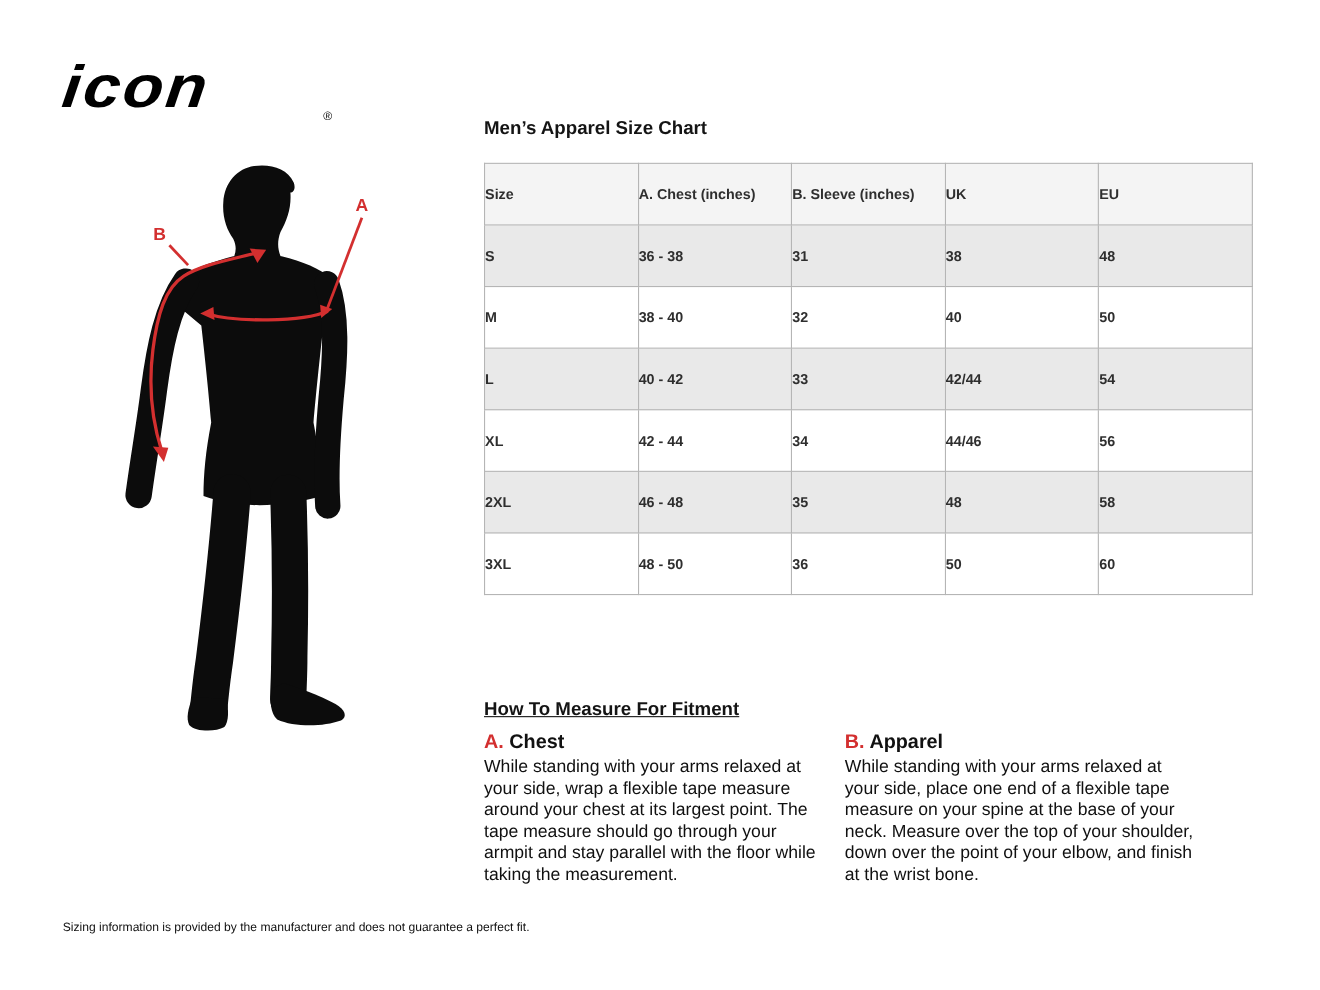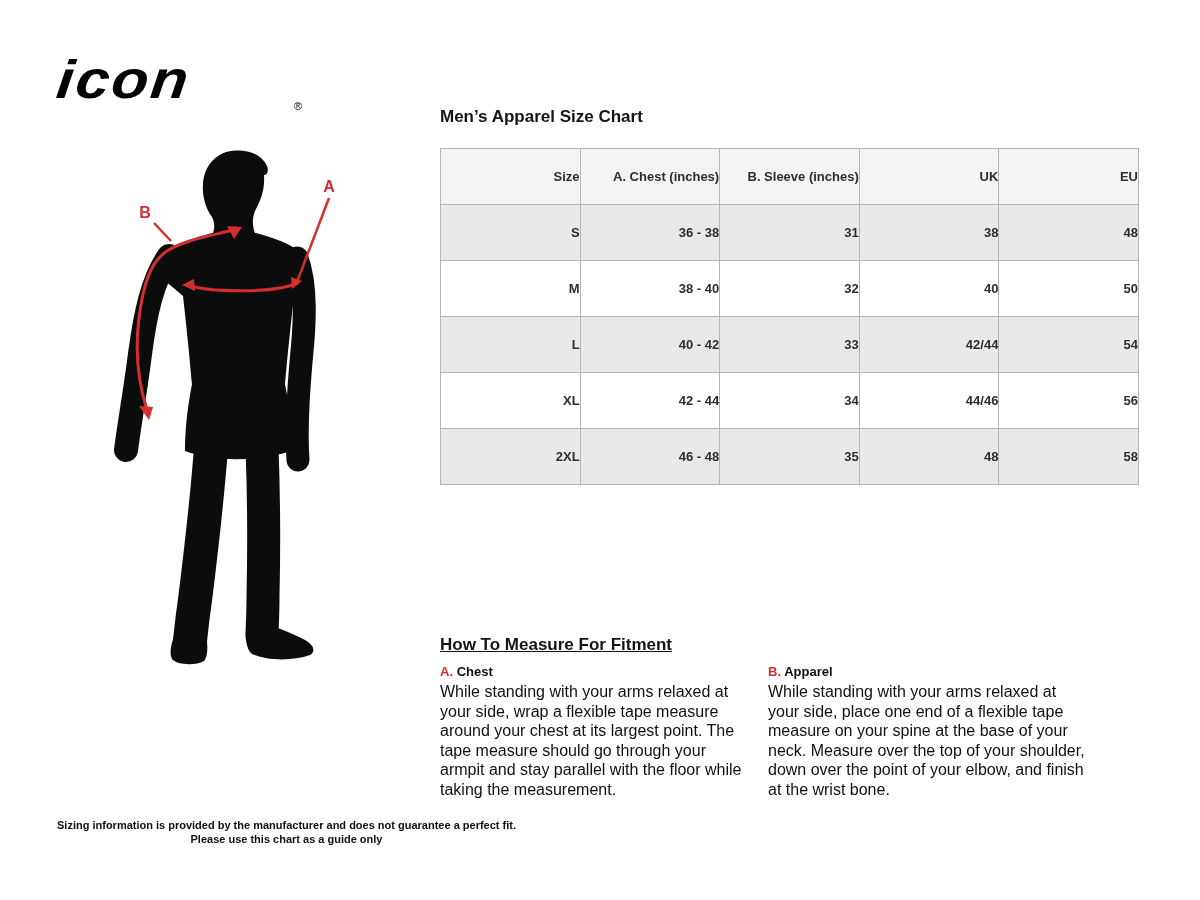--- a/index.html
+++ b/index.html
@@ -71,21 +71,21 @@
     position: absolute;
     left: 440px;
     top: 148px;
     width: 699px;
     border-collapse: collapse;
     table-layout: fixed;
   }
   .size-table th, .size-table td {
     border: 1px solid var(--table-border, #b5b5b5);
     height: 56px;
-    text-align: right;
+    text-align: left;
     vertical-align: middle;
     font-size: 13px;
     font-weight: bold;
     color: #2e2e2e;
   }
   .size-table thead th { background: var(--table-header-bg, #f4f4f4); }
   .size-table tbody tr:nth-child(odd) td { background: var(--table-row-alt-bg, #e9e9e9); }
   .size-table tbody tr:nth-child(even) td { background: #ffffff; }
 
   
@@ -98,39 +98,38 @@
   .measure-heading {
     font-size: 17px;
     font-weight: bold;
     color: #141414;
     margin-bottom: 9px;
     text-decoration: underline;
   }
   .measure-cols { display: flex; gap: 16px; }
   .measure-item { width: 312px; }
   .measure-item + .measure-item { width: 320px; }
-  .measure-label { font-size: 13px; font-weight: bold; color: #111; }
+  .measure-label { font-size: 18px; font-weight: bold; color: #111; }
   .measure-letter { color: var(--accent, #d32f2f); }
   .measure-text {
     margin-top: 3px;
     font-size: 16px;
     line-height: 1.22;
     color: #101010;
   }
 
   
   .footer {
     position: absolute;
     left: 57px;
-    top: 818px;
+    top: 836px;
     font-size: 11px;
-    font-weight: bold;
+    font-weight: normal;
     line-height: 1.3;
     color: #101010;
-    text-align: center;
   }
 </style>
 </head>
 <body>
 
 <div class="logo">
   <span class="logo-text">icon</span>
   <span class="logo-reg">®</span>
 </div>
 
@@ -204,20 +203,27 @@
         <td>34</td>
         <td>44/46</td>
         <td>56</td>
       </tr>
       <tr>
         <td>2XL</td>
         <td>46 - 48</td>
         <td>35</td>
         <td>48</td>
         <td>58</td>
+      </tr>
+      <tr>
+        <td>3XL</td>
+        <td>48 - 50</td>
+        <td>36</td>
+        <td>50</td>
+        <td>60</td>
       </tr>
     </tbody>
 </table>
 
 <div class="measure">
   <div class="measure-heading">How To Measure For Fitment</div>
   <div class="measure-cols">
     <div class="measure-item">
       <div class="measure-label">
         <span class="measure-letter">A.</span>
@@ -230,14 +236,13 @@
         <span class="measure-letter">B.</span>
         <span>Apparel</span>
       </div>
       <div class="measure-text">While standing with your arms relaxed at your side, place one end of a flexible tape measure on your spine at the base of your neck. Measure over the top of your shoulder, down over the point of your elbow, and finish at the wrist bone.</div>
     </div>
   </div>
 </div>
 
 <div class="footer">
   <div>Sizing information is provided by the manufacturer and does not guarantee a perfect fit.</div>
-  <div>Please use this chart as a guide only</div>
 </div>
 
 </body></html>

